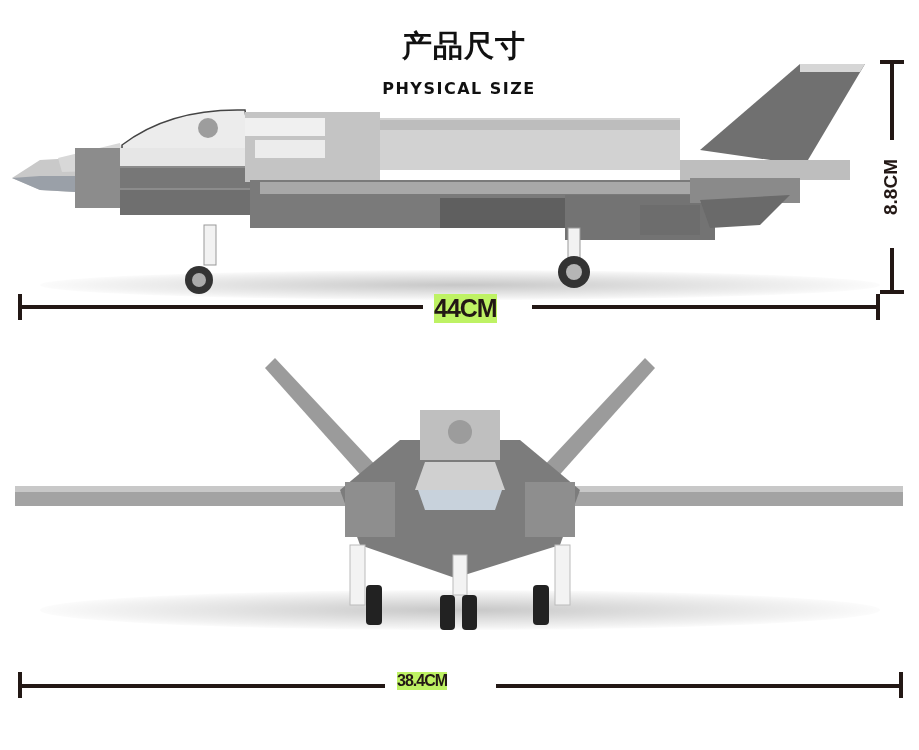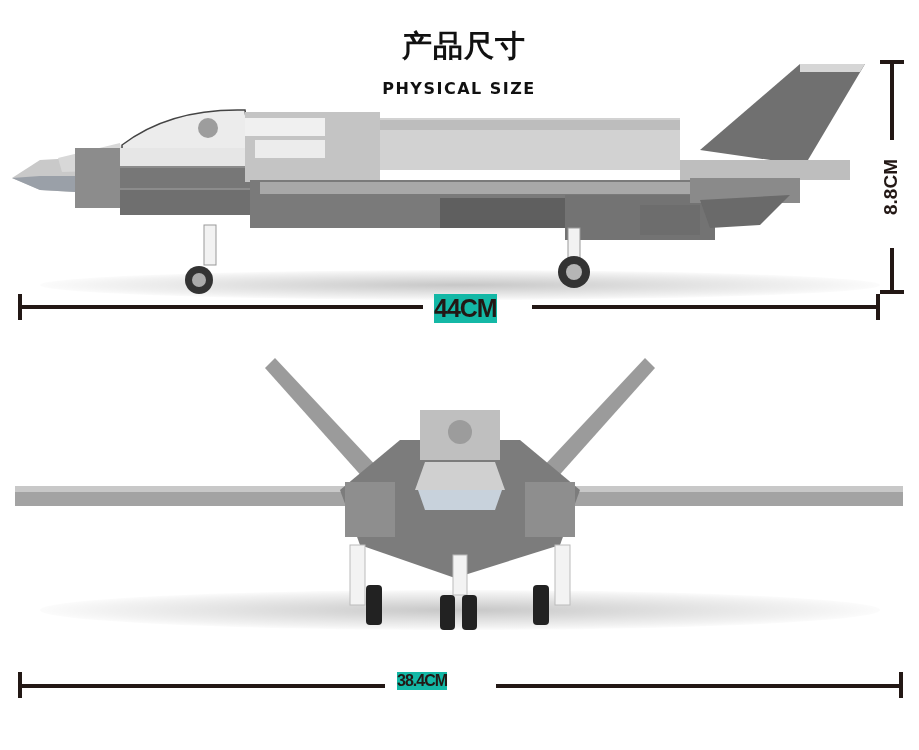--- a/index.html
+++ b/index.html
@@ -1,20 +1,20 @@
 <!DOCTYPE html>
 <html><head>
 <meta charset="utf-8">
 <style>
   html,body{margin:0;padding:0;background:#ffffff;}
   body{width:919px;height:750px;position:relative;overflow:hidden;font-family:"Liberation Sans",sans-serif;}
   .title-cn{position:absolute;left:384px;top:26px;width:160px;text-align:center;font-size:30px;font-weight:bold;letter-spacing:1px;color:#111;font-family:Liberation Sans, sans-serif;}
   .title-en{position:absolute;left:374px;top:67px;width:170px;text-align:center;font-size:16px;font-weight:bold;letter-spacing:1.5px;color:#111;font-family:"DejaVu Sans",sans-serif;margin-top:12px;}
   .dim-line{position:absolute;background:#231815;}
-  .dim-label{position:absolute;font-weight:bold;color:#231815;font-family:"Liberation Sans",sans-serif;background:#14b8a6;}
+  .dim-label{position:absolute;font-weight:bold;color:#231815;font-family:"Liberation Sans",sans-serif;background:#bef264;}
   svg{position:absolute;left:0;top:0;}
   .shadow{position:absolute;border-radius:50%;background:radial-gradient(ellipse at center, rgba(0,0,0,0.22) 0%, rgba(0,0,0,0.05) 60%, rgba(0,0,0,0) 75%);}
 </style>
 </head>
 <body>
 
 <div class="title-cn">产品尺寸</div>
 <div class="title-en">PHYSICAL SIZE</div>
 
 <div class="shadow" style="left:40px;top:270px;width:840px;height:30px;"></div>

